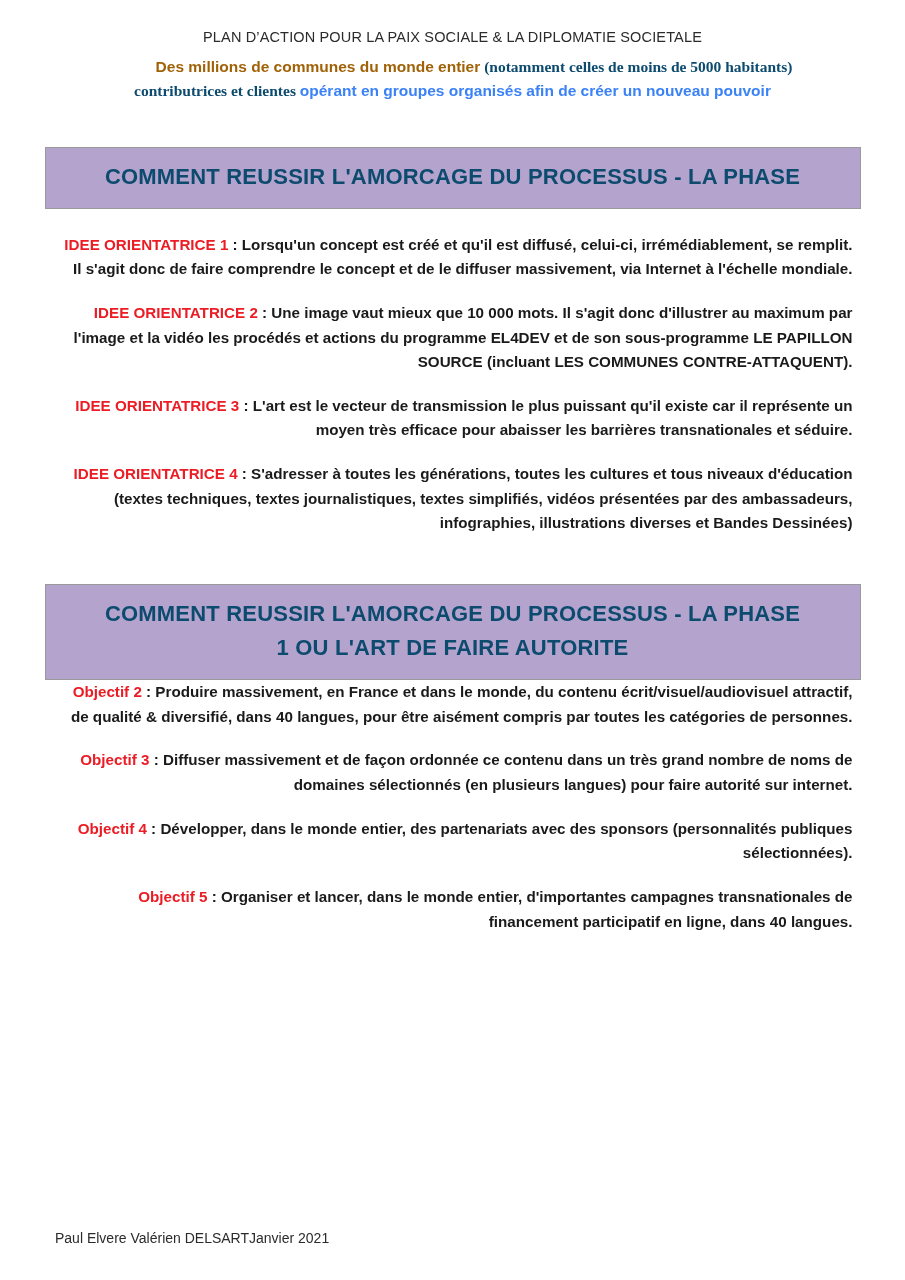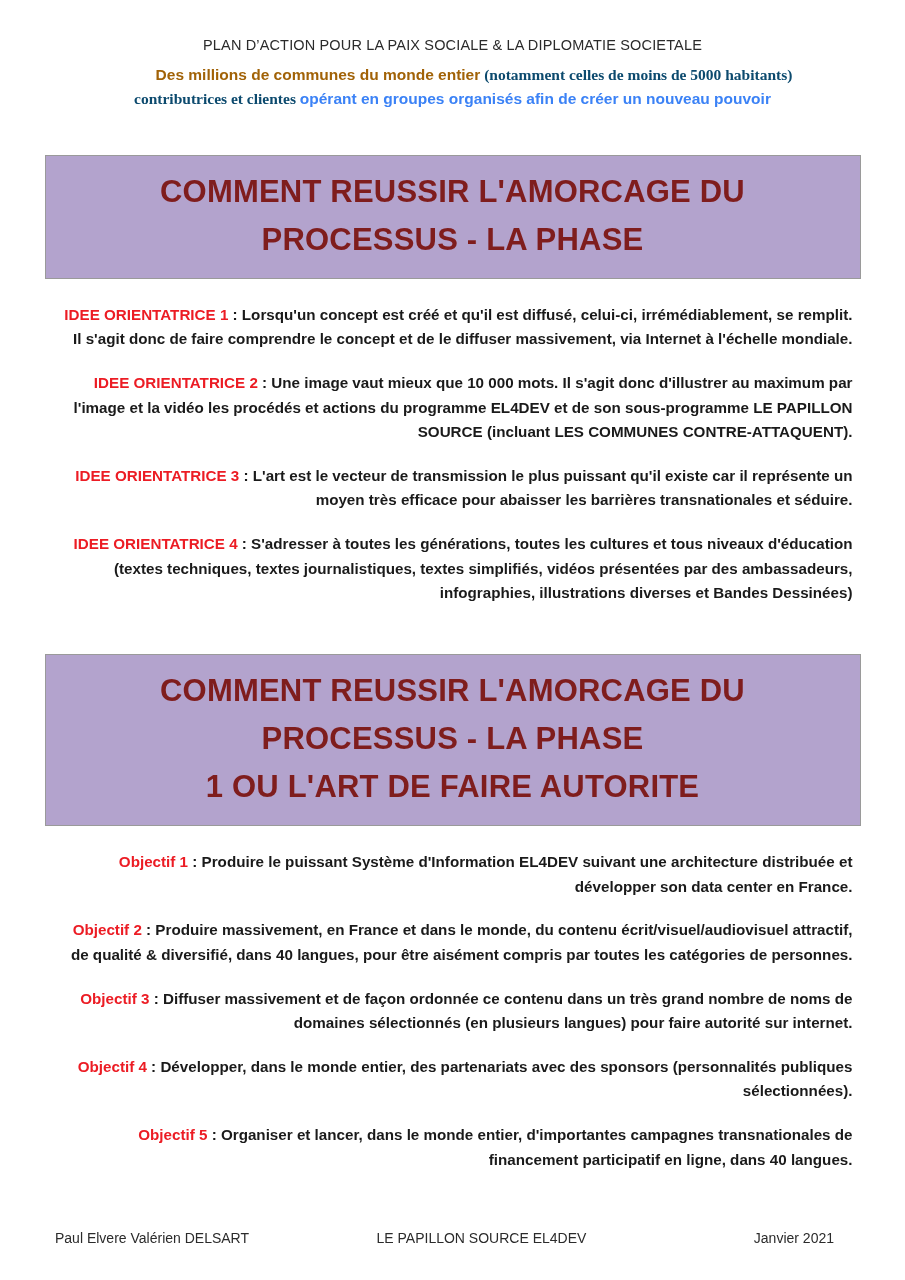--- a/index.html
+++ b/index.html
@@ -14,21 +14,21 @@
     font-family: "Liberation Sans", sans-serif;
     color: #231f20;
     position: relative;
     overflow: hidden;
   }
 
   .page {
     width: 905px;
     height: 1280px;
     position: relative;
-    padding: 8px;
+    padding: 0;
   }
 
   
   .doc-header {
     padding-top: 28px;
     text-align: center;
   }
   .header-line1 {
     font-size: 14.5px;
     font-weight: 400;
@@ -51,25 +51,25 @@
   
   .section-box {
     margin: 0 auto;
     width: 816px;
     background: #b3a3cd;
     border: 1px solid #9a9a9a;
     text-align: center;
     padding: 12px 16px 14px 16px;
   }
   .section-box .heading-text {
-    font-size: 31px;
+    font-size: 22px;
     font-weight: 700;
     letter-spacing: 0.2px;
     line-height: 1.55;
-    color: #7f1d1d;
+    color: #0c4a6e;
     display: block;
   }
 
   
   .para {
     width: 800px;
     margin: 0 auto;
     text-align: right;
     font-size: 15.2px;
     font-weight: 700;
@@ -137,39 +137,35 @@
 
   <div class="para">
     <span class="lead">IDEE ORIENTATRICE 4</span><span class="sep"> : </span><span>S'adresser à toutes les générations, toutes les cultures et tous niveaux d'éducation (textes techniques, textes journalistiques, textes simplifiés, vidéos présentées par des ambassadeurs, infographies, illustrations diverses et Bandes Dessinées)</span>
   </div>
 
   <div class="section-box gap-box2">
     <span class="heading-text">COMMENT REUSSIR L'AMORCAGE DU PROCESSUS - LA PHASE</span>
     <span class="heading-text">1 OU L'ART DE FAIRE AUTORITE</span>
   </div>
 
-  <div class="para gap-after-box">
-    <span class="lead">Objectif 1</span><span class="sep"> : </span><span>Produire le puissant Système d'Information EL4DEV suivant une architecture distribuée et développer son data center en France.</span>
-  </div>
 
   <div class="para">
     <span class="lead">Objectif 2</span><span class="sep"> : </span><span>Produire massivement, en France et dans le monde, du contenu écrit/visuel/audiovisuel attractif, de qualité &amp; diversifié, dans 40 langues, pour être aisément compris par toutes les catégories de personnes.</span>
   </div>
 
   <div class="para">
     <span class="lead">Objectif 3</span><span class="sep"> : </span><span>Diffuser massivement et de façon ordonnée ce contenu dans un très grand nombre de noms de domaines sélectionnés (en plusieurs langues) pour faire autorité sur internet.</span>
   </div>
 
   <div class="para">
     <span class="lead">Objectif 4</span><span class="sep"> : </span><span>Développer, dans le monde entier, des partenariats avec des sponsors (personnalités publiques sélectionnées).</span>
   </div>
 
   <div class="para">
     <span class="lead">Objectif 5</span><span class="sep"> : </span><span>Organiser et lancer, dans le monde entier, d'importantes campagnes transnationales de financement participatif en ligne, dans 40 langues.</span>
   </div>
 
   <div class="doc-footer">
     <div class="footer-left">Paul Elvere Valérien DELSART</div>
-    <div class="footer-center">LE PAPILLON SOURCE EL4DEV</div>
     <div class="footer-right">Janvier 2021</div>
   </div>
 
 </div>
 
 </body></html>

